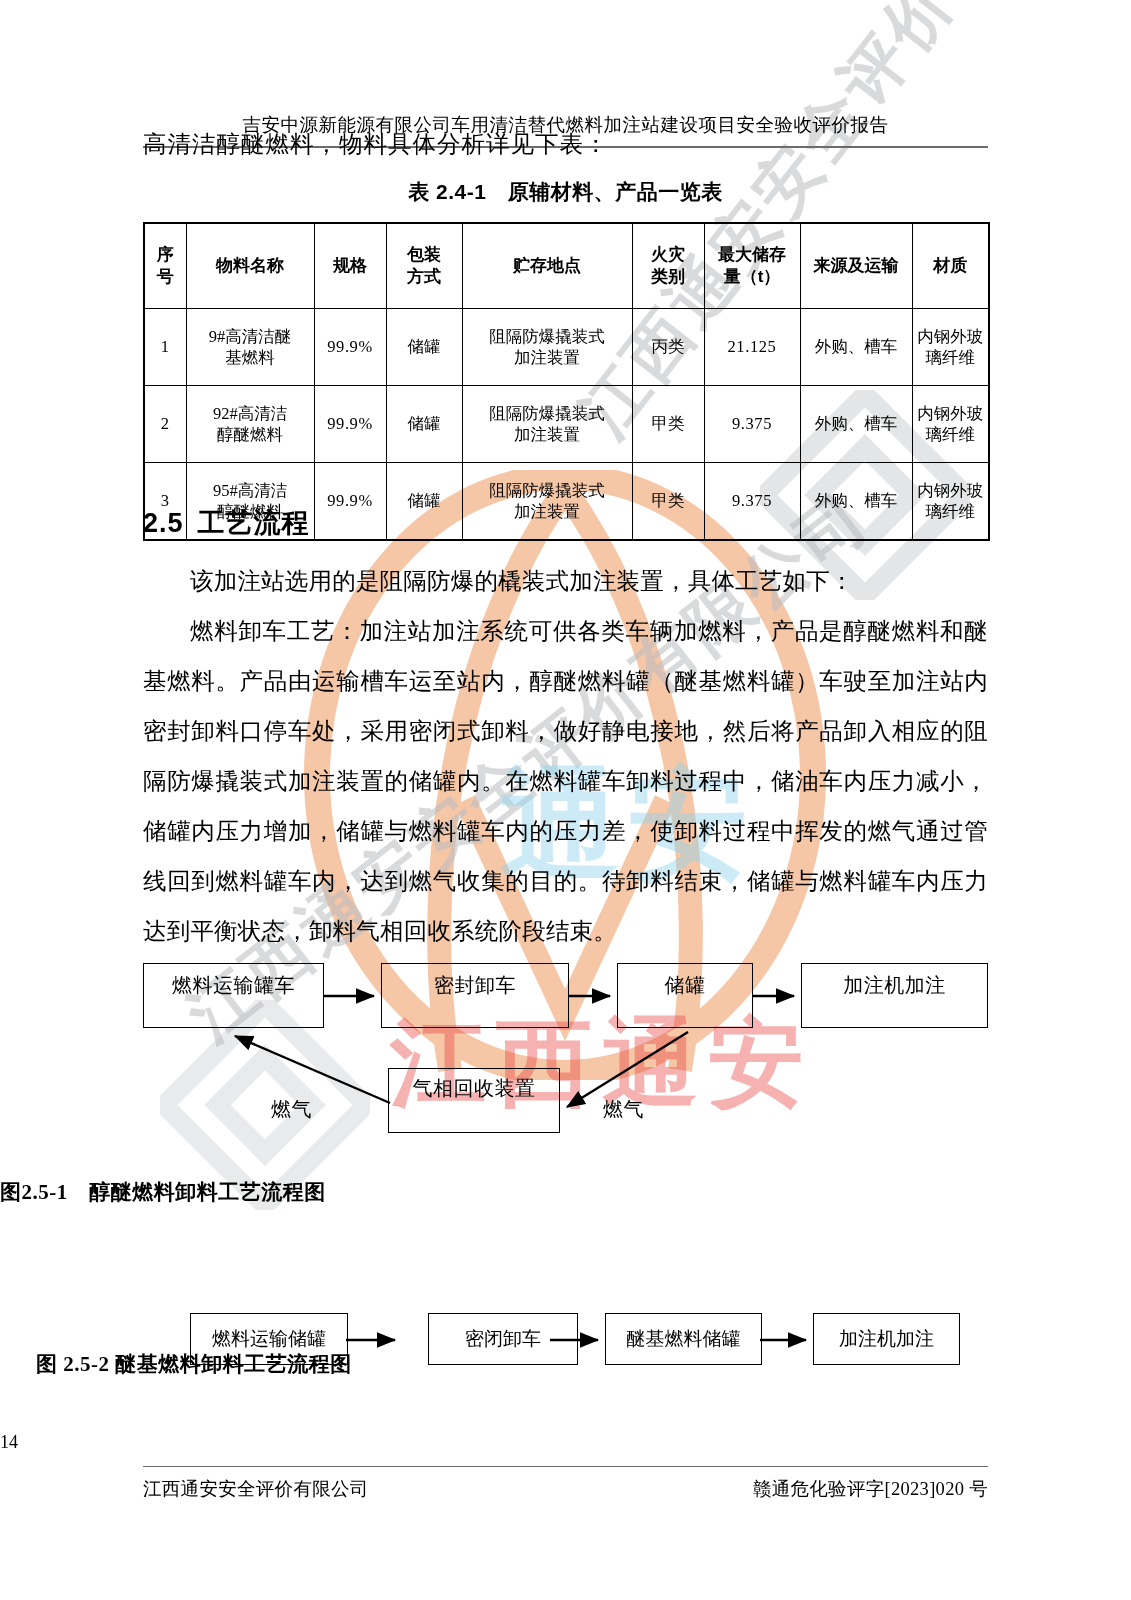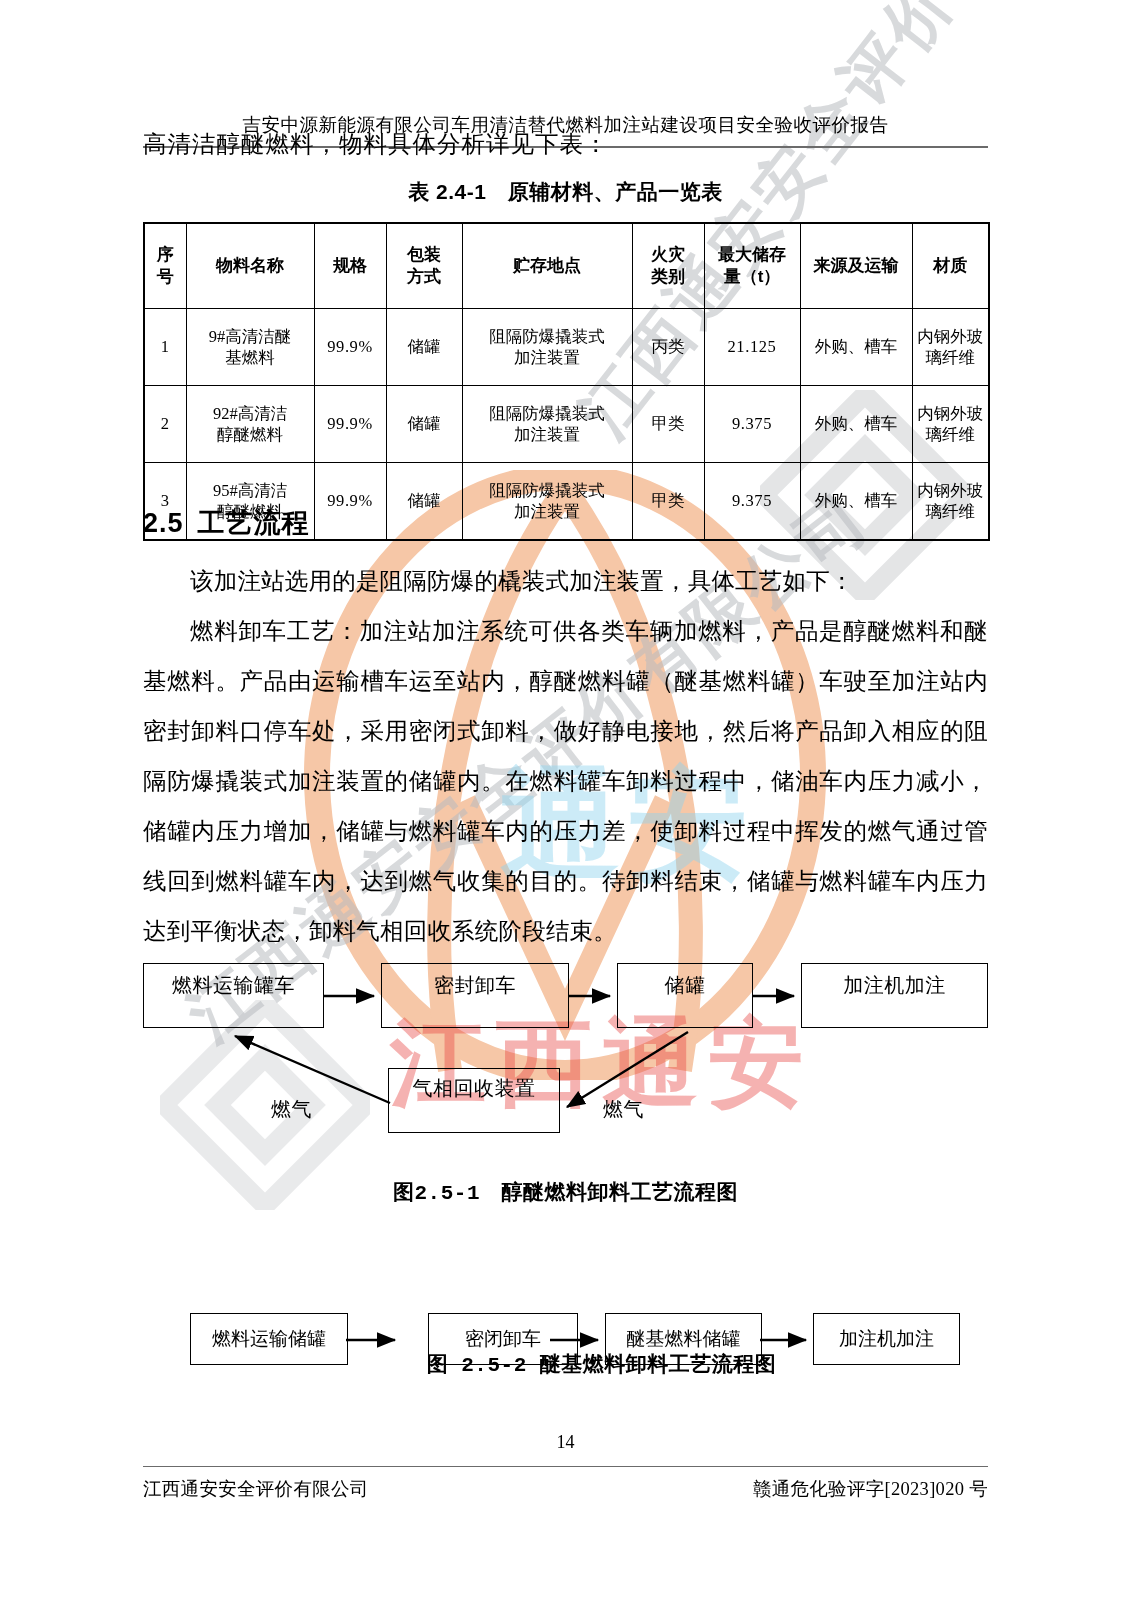--- a/index.html
+++ b/index.html
@@ -242,22 +242,22 @@
   }
   .lbl-gas-1 { left: 128px; top: 136px; }
   .lbl-gas-2 { left: 460px; top: 136px; }
 
   .diagram1 svg, .diagram2 svg { position: absolute; left: 0; top: 0; overflow: visible; }
 
   .fig-caption {
     position: absolute;
     width: 1131px;
     left: 0;
-    text-align: center;
-    font-family: Liberation Mono, monospace;
+    text-align: left;
+    font-family: Liberation Serif, serif;
     font-weight: bold;
     font-size: 21px;
     letter-spacing: .5px;
   }
   .fig1-cap { top: 1178px; }
   .fig2-cap { top: 1350px; padding-left: 36px; }
 
   
   .diagram2 {
     position: absolute;
@@ -271,21 +271,20 @@
   .d2b2 { left: 259px; width: 148px; margin-left: 26px; }
   .d2b3 { left: 462px; width: 155px; }
   .d2b4 { left: 670px; width: 145px; }
 
   
   .page-number {
     position: absolute;
     top: 1432px;
     left: 0;
     width: 1131px;
-    text-align: center;
     font-size: 18px;
   }
   .footer {
     position: absolute;
     left: 143px;
     top: 1466px;
     width: 845px;
   }
   .footer-rule { border-top: 1.6px solid #6b6b6b; width: 100%; }
   .footer-row {

